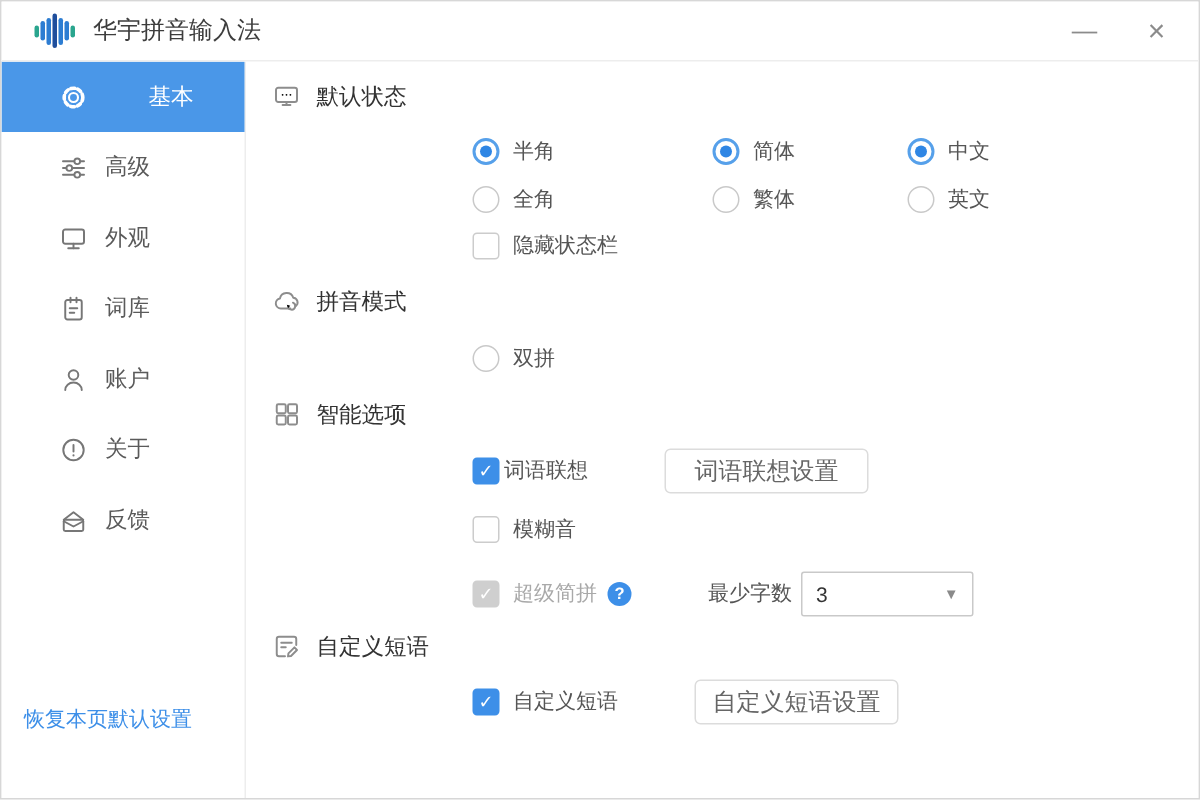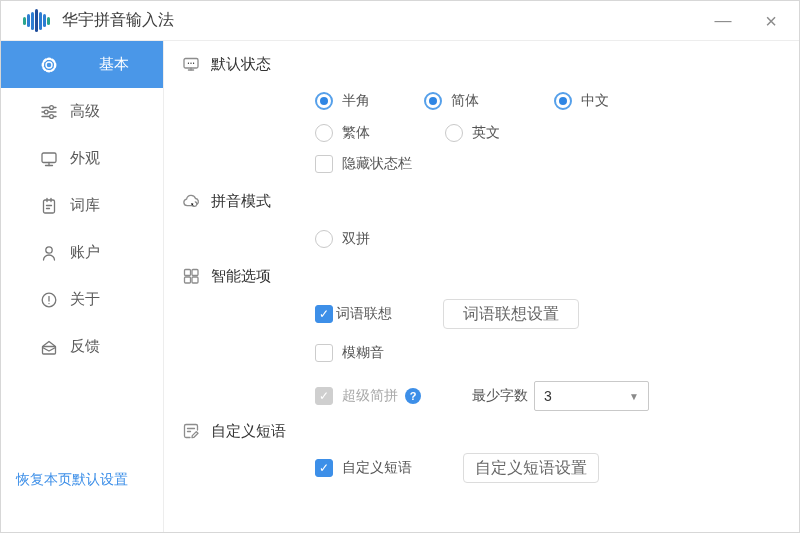--- a/index.html
+++ b/index.html
@@ -28,21 +28,21 @@
   .side-item.selected { background:#4a97e8; color:#fff;gap:40px; }
   .side-item.selected svg { color:#fff; }
   .restore-link { position:absolute; left:15px; top:430px; font-size:14px; color:#3d8fe8; cursor:pointer; }
 
   
   .main { position:absolute; top:40px; left:163px; right:0; bottom:0; background:#fff; }
   .sec-header { position:absolute; left:17px; height:24px; display:flex; align-items:center; gap:10px;justify-content:center; }
   .sec-header svg { stroke:#8d8d8d; fill:none; stroke-width:1.3; stroke-linecap:round; stroke-linejoin:round; }
   .sec-title { font-size:15px; color:#333; }
   .row { position:absolute; left:151px; display:flex; align-items:center; height:22px; }
-  .col1 { width:109px; display:flex; align-items:center; gap:9px; }
+  .col1 { width:160px; display:flex; align-items:center; gap:9px; }
   .col2 { width:130px; display:flex; align-items:center; gap:9px; }
   .col3 { display:flex; align-items:center; gap:9px; }
   .ctl-label { font-size:14px; color:#555; white-space:nowrap; }
   .ctl-label.dim { color:#a9a9a9; }
 
   .radio { width:18px; height:18px; border-radius:50%; border:1px solid #c9c9c9;
            background:#fff; position:relative; cursor:pointer; flex:0 0 auto; }
   .radio.on { border:2px solid #56a0ea; }
   .radio.on::after { content:""; position:absolute; left:50%; top:50%; width:8px; height:8px;
                      margin:-4px 0 0 -4px; border-radius:50%; background:#2f86e4; }
@@ -183,20 +183,24 @@
         <span class="radio on"></span>
         <span class="ctl-label">简体</span>
       </div>
       <div class="col3">
         <span class="radio on"></span>
         <span class="ctl-label">中文</span>
       </div>
     </div>
 
     <div class="row" style="top:81px">
+      <div class="col1">
+        <span class="radio"></span>
+        <span class="ctl-label">全角</span>
+      </div>
       <div class="col2">
         <span class="radio"></span>
         <span class="ctl-label">繁体</span>
       </div>
       <div class="col3">
         <span class="radio"></span>
         <span class="ctl-label">英文</span>
       </div>
     </div>
 

